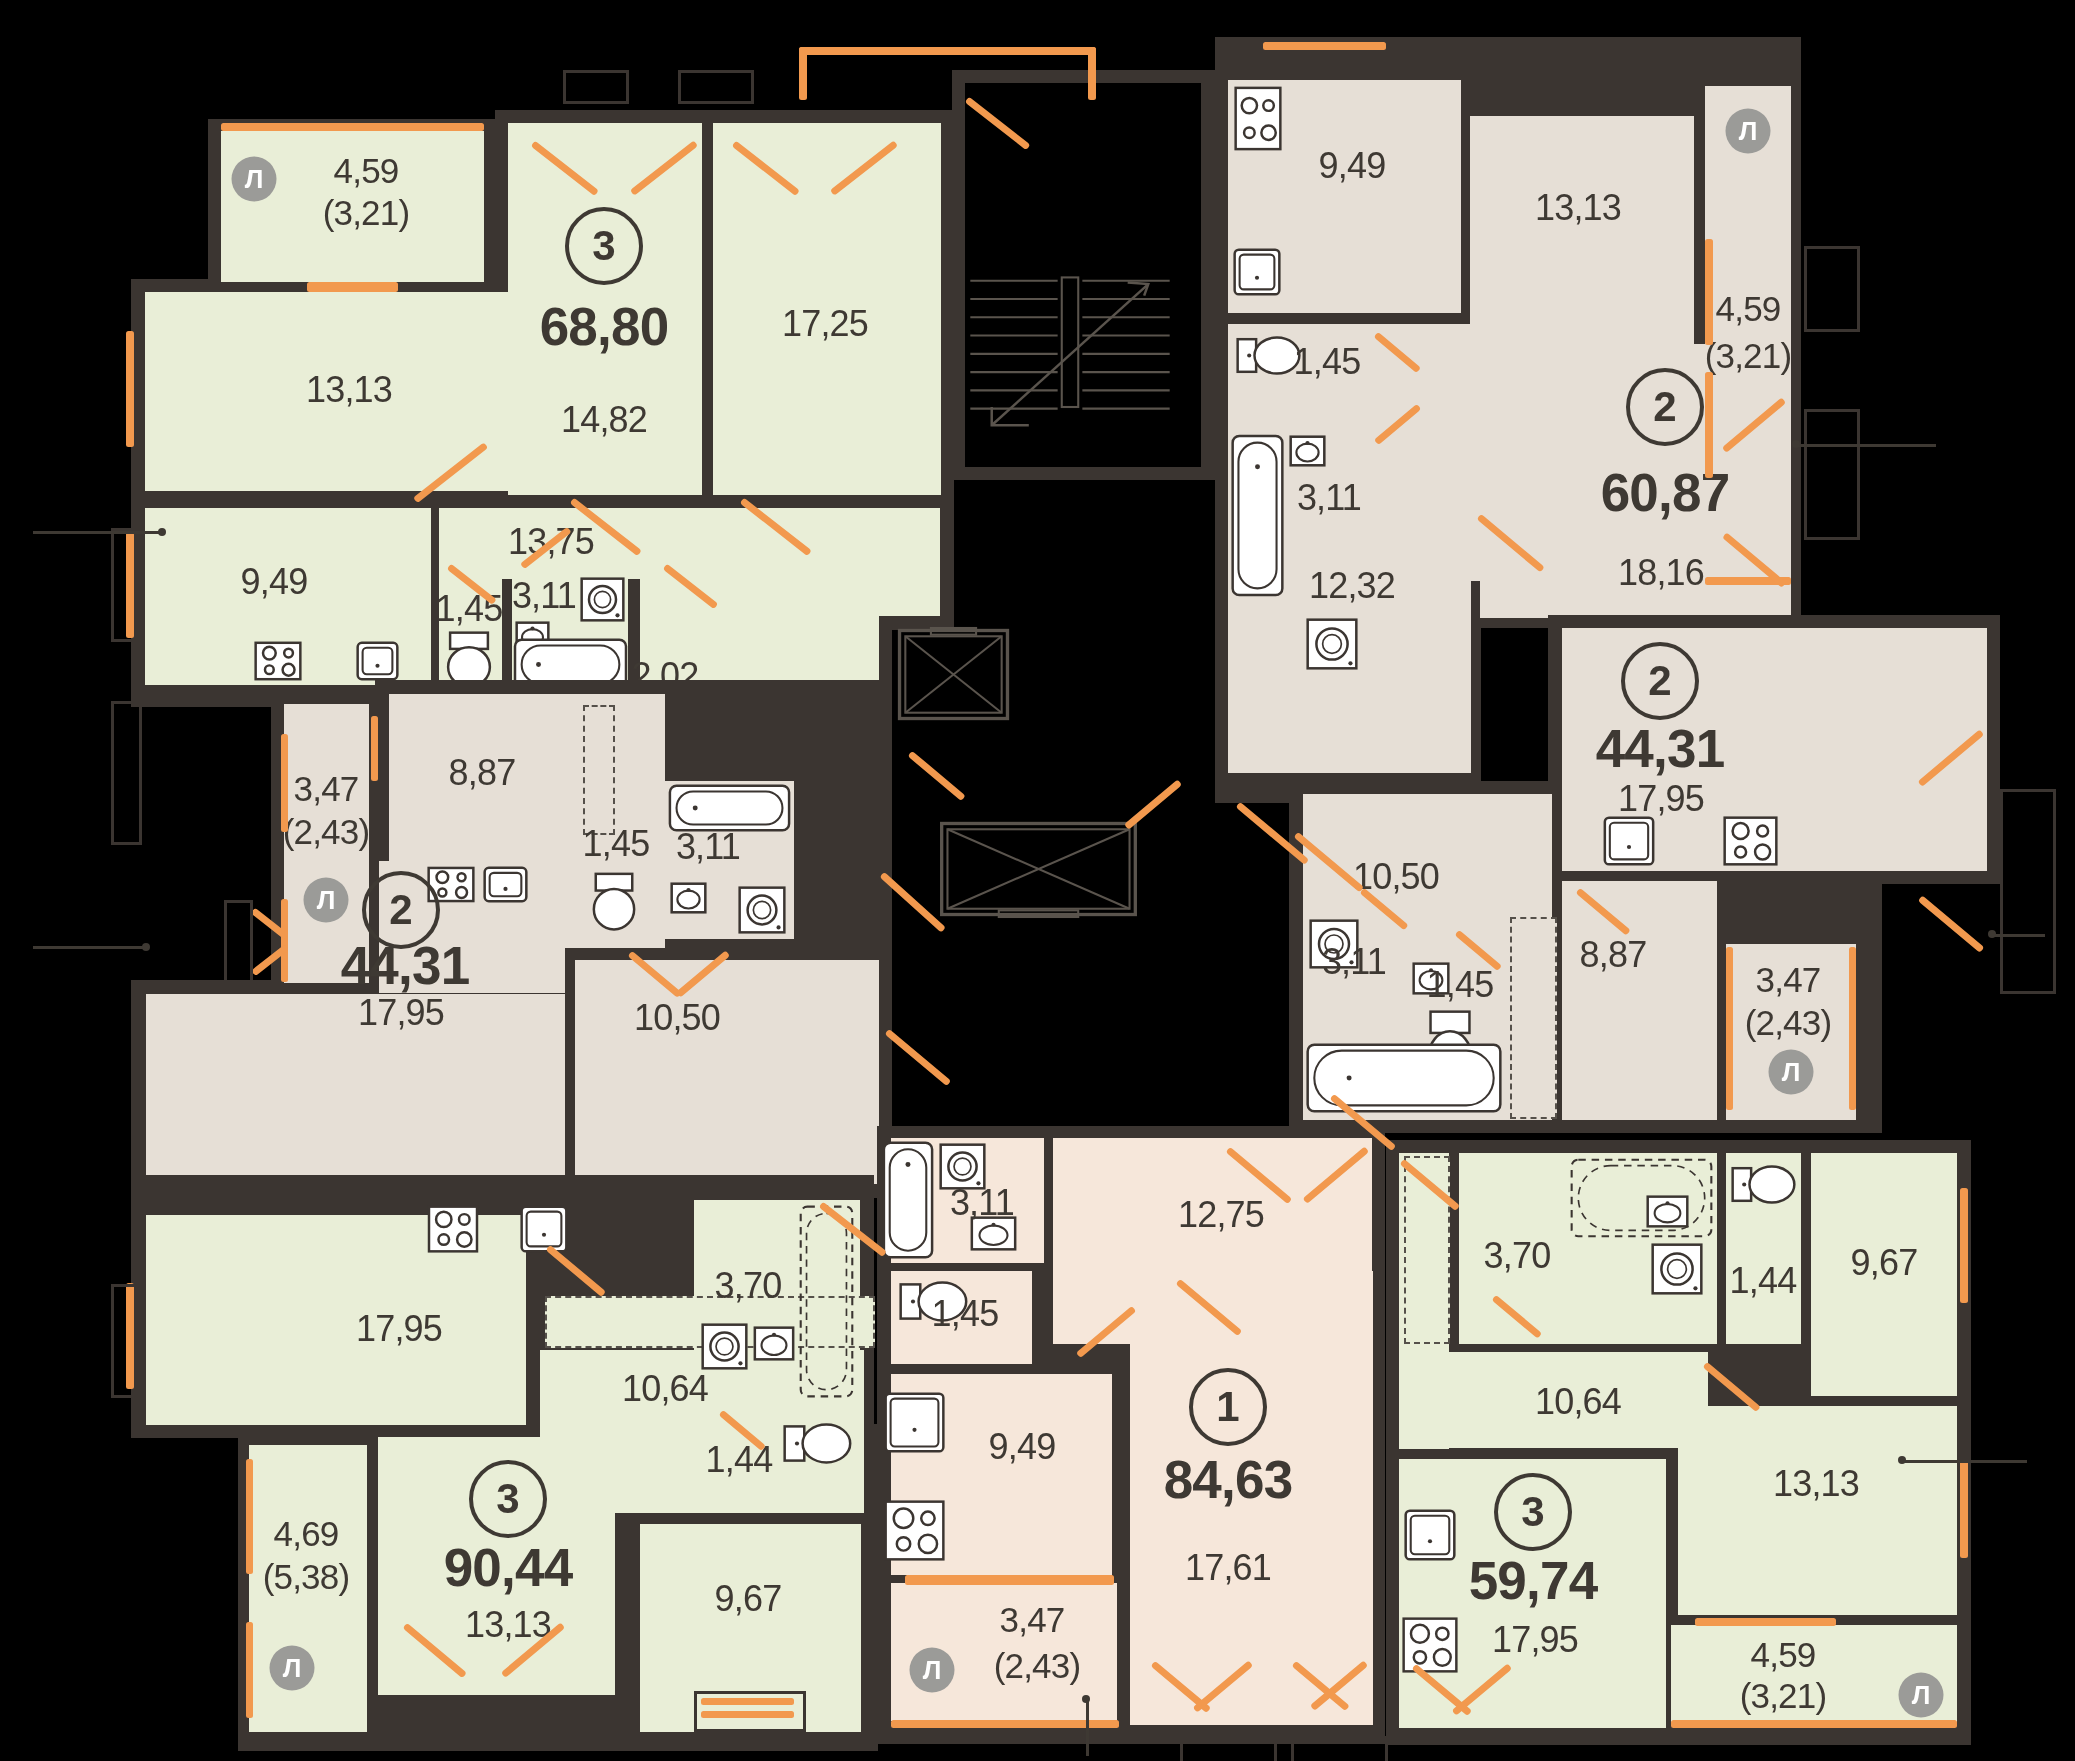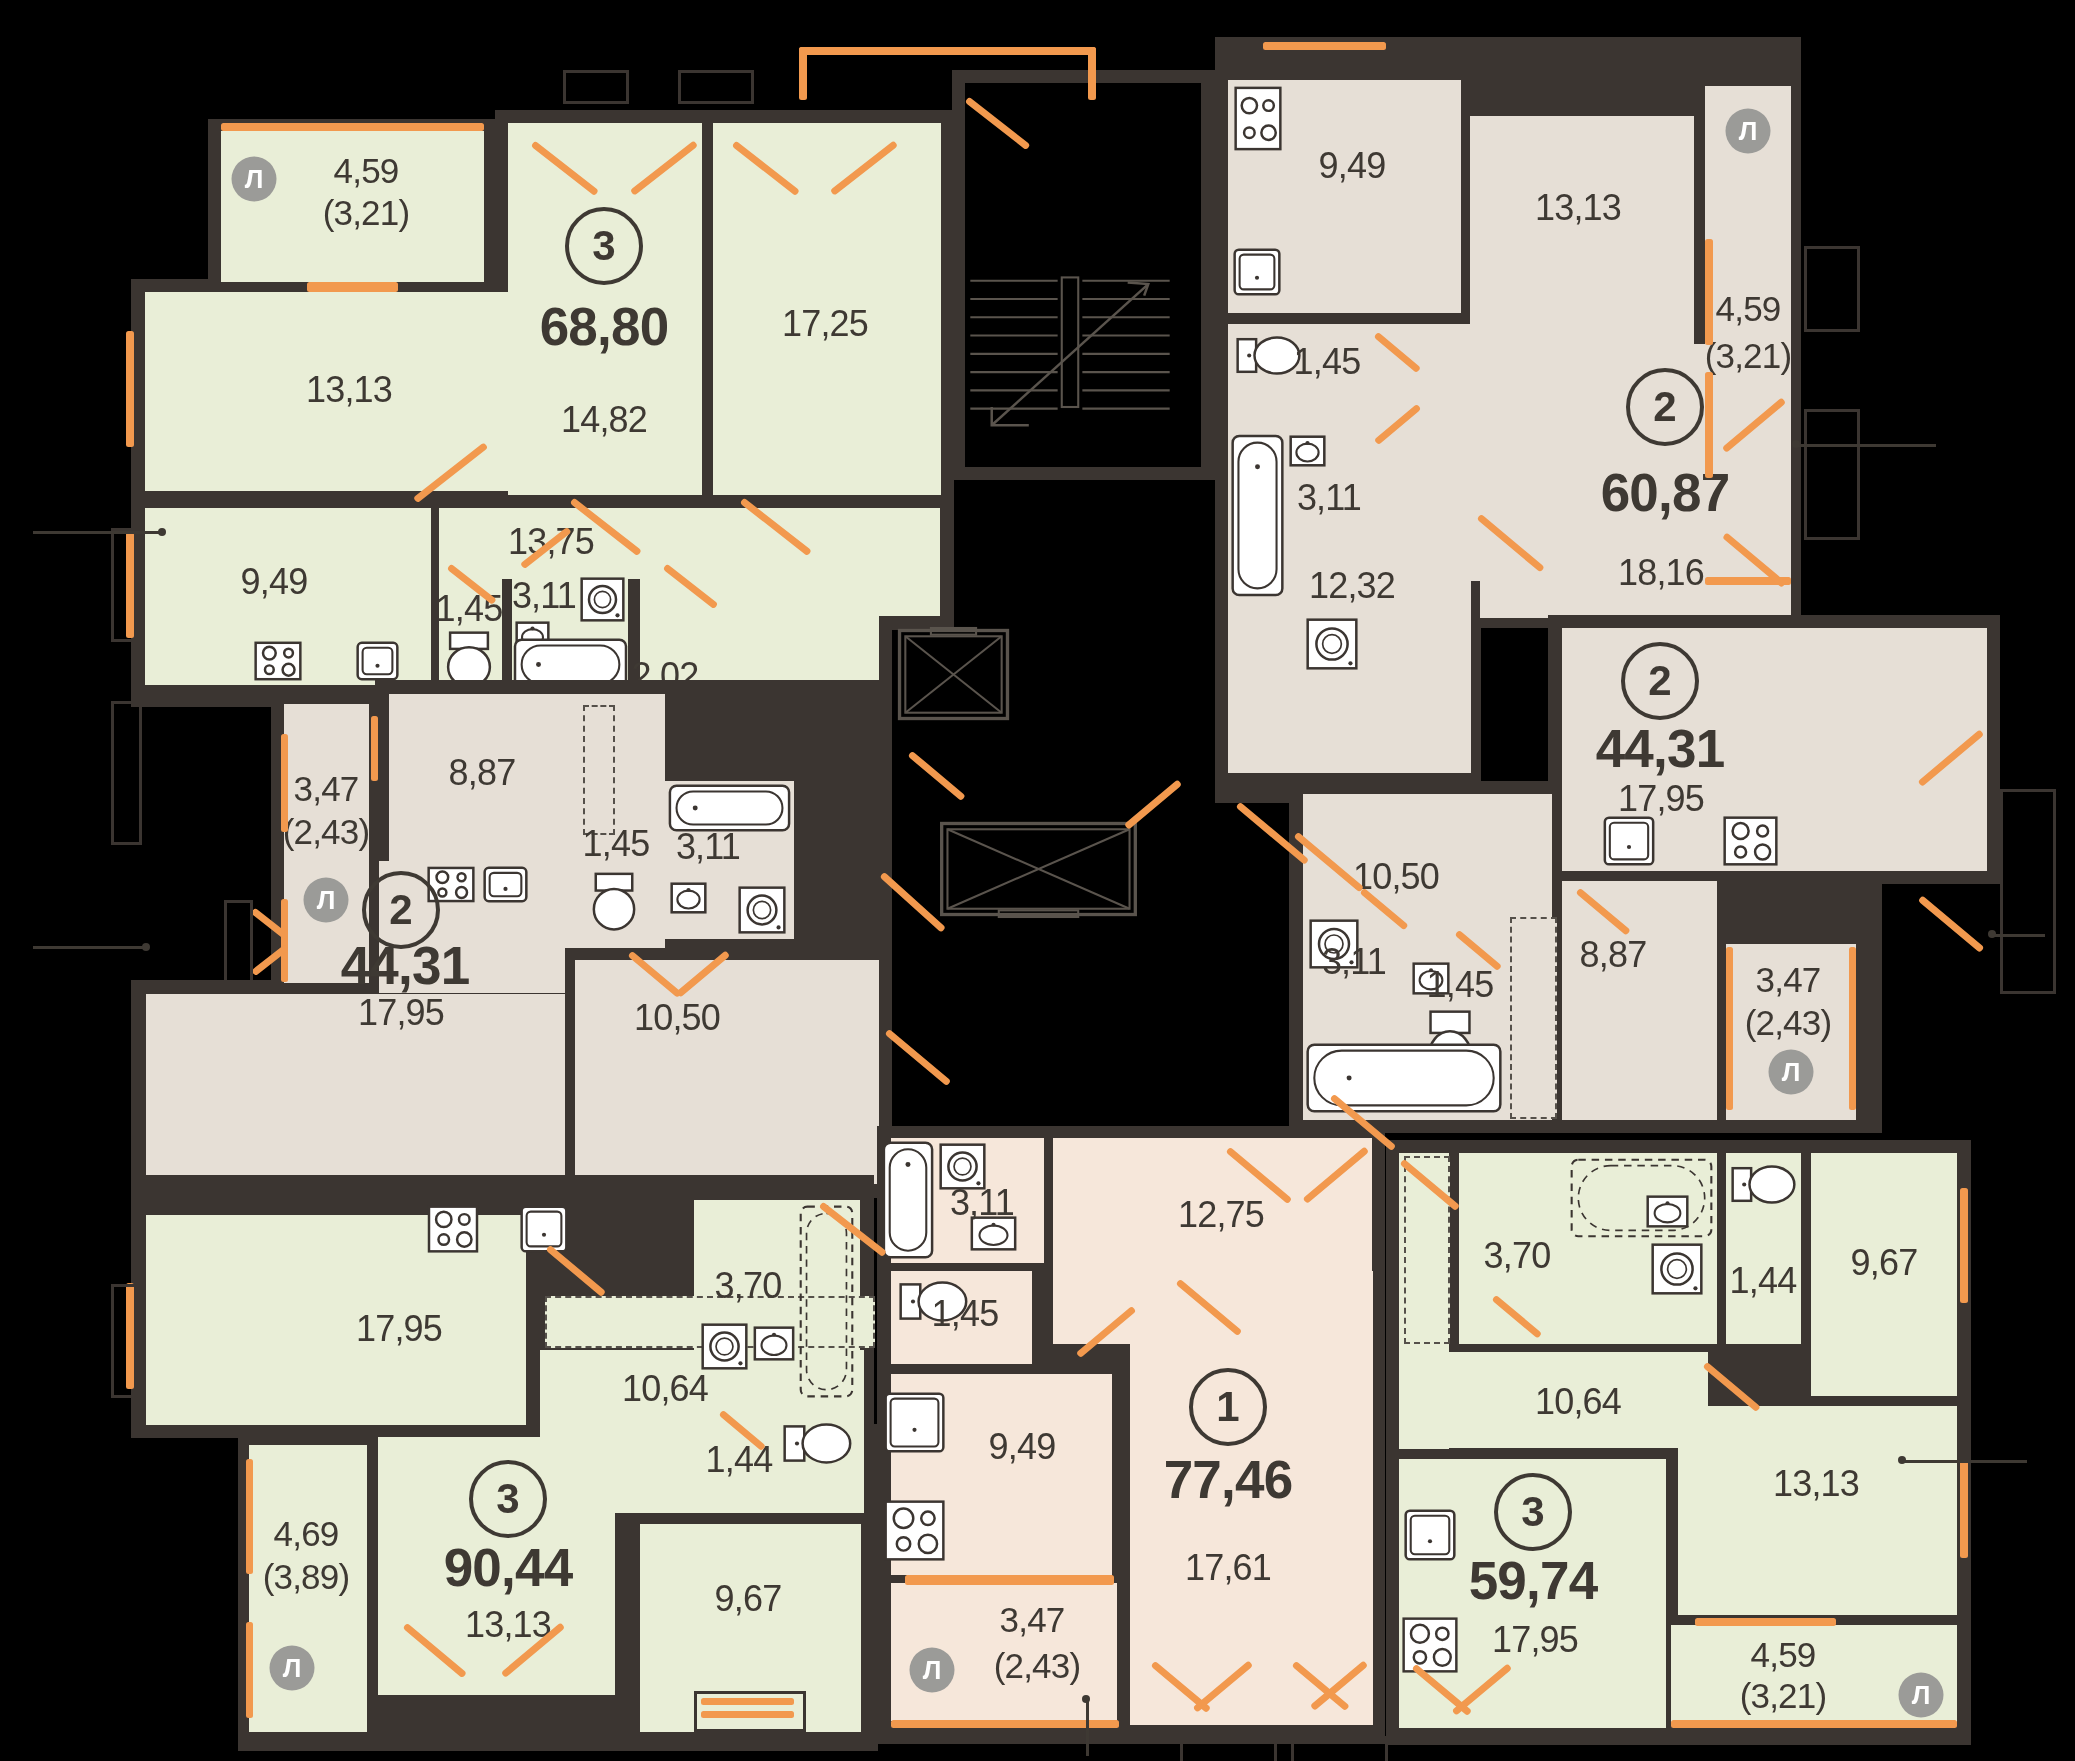--- a/index.html
+++ b/index.html
@@ -298,21 +298,21 @@
     </svg>
     <div class="lb" style="left: 399px; top: 1329px;">17,95</div>
     <div class="lb" style="left: 665px; top: 1389px;">10,64</div>
     <div class="lb" style="left: 748px; top: 1286px;">3,70</div>
     <div class="lb" style="left: 739px; top: 1460px;">1,44</div>
     <div class="lb" style="left: 508px; top: 1625px;">13,13</div>
     <div class="lb" style="left: 748px; top: 1599px;">9,67</div>
     <div class="circ" style="left: 508px; top: 1499px;">3</div>
     <div class="lb area" style="left: 508px; top: 1567px;">90,44</div>
     <div class="lb bal" style="left: 306px; top: 1534px;">4,69</div>
-    <div class="lb bal" style="left: 306px; top: 1577px;">(3,89)</div>
+    <div class="lb bal" style="left: 306px; top: 1577px;">(5,38)</div>
     <div class="badge" style="left: 292px; top: 1668px;">Л</div>
     <div class="abs slab" style="left: 877px; top: 1126px; width: 508px; height: 618px;"></div>
     <div class="room" style="left: 891px; top: 1138px; width: 153px; height: 125px; background: rgb(246, 231, 218);"></div>
     <div class="room" style="left: 891px; top: 1271px; width: 141px; height: 93px; background: rgb(246, 231, 218);"></div>
     <div class="room" style="left: 1053px; top: 1138px; width: 319px; height: 206px; background: rgb(246, 231, 218);"></div>
     <div class="room" style="left: 891px; top: 1374px; width: 221px; height: 201px; background: rgb(246, 231, 218);"></div>
     <div class="room" style="left: 1130px; top: 1271px; width: 243px; height: 454px; background: rgb(246, 231, 218);"></div>
     <div class="room" style="left: 891px; top: 1583px; width: 226px; height: 138px; background: rgb(246, 231, 218);"></div>
     <svg width="52" height="118" viewBox="0 0 62 142" style="left: 882px; top: 1141px;">
       <rect x="2" y="2" width="58" height="138" rx="8" fill="#fff" stroke="#3b3531" stroke-width="3"></rect>
@@ -346,21 +346,21 @@
    <circle cx="53.28" cy="22.2" r="8.14" fill="none" stroke="#3b3531" stroke-width="3"></circle>
    <circle cx="23.68" cy="53.28" r="8.14" fill="none" stroke="#3b3531" stroke-width="3"></circle>
    <circle cx="53.28" cy="53.28" r="11.1" fill="none" stroke="#3b3531" stroke-width="3"></circle>
     </svg>
     <div class="lb" style="left: 982px; top: 1203px;">3,11</div>
     <div class="lb" style="left: 965px; top: 1314px;">1,45</div>
     <div class="lb" style="left: 1221px; top: 1215px;">12,75</div>
     <div class="lb" style="left: 1022px; top: 1447px;">9,49</div>
     <div class="lb" style="left: 1228px; top: 1568px;">17,61</div>
     <div class="circ" style="left: 1228px; top: 1407px;">1</div>
-    <div class="lb area" style="left: 1228px; top: 1479px;">77,46</div>
+    <div class="lb area" style="left: 1228px; top: 1479px;">84,63</div>
     <div class="lb bal" style="left: 1032px; top: 1620px;">3,47</div>
     <div class="lb bal" style="left: 1037px; top: 1666px;">(2,43)</div>
     <div class="badge" style="left: 932px; top: 1670px;">Л</div>
     <div class="abs slab" style="left: 1386px; top: 1140px; width: 585px; height: 605px;"></div>
     <div class="room" style="left: 1459px; top: 1153px; width: 258px; height: 191px; background: rgb(233, 238, 215);"></div>
     <div class="room" style="left: 1726px; top: 1153px; width: 75px; height: 191px; background: rgb(233, 238, 215);"></div>
     <div class="room" style="left: 1811px; top: 1153px; width: 146px; height: 243px; background: rgb(233, 238, 215);"></div>
     <div class="room" style="left: 1399px; top: 1153px; width: 50px; height: 296px; background: rgb(233, 238, 215);"></div>
     <div class="room" style="left: 1399px; top: 1352px; width: 309px; height: 96px; background: rgb(233, 238, 215);"></div>
     <div class="room" style="left: 1399px; top: 1459px; width: 267px; height: 269px; background: rgb(233, 238, 215);"></div>

